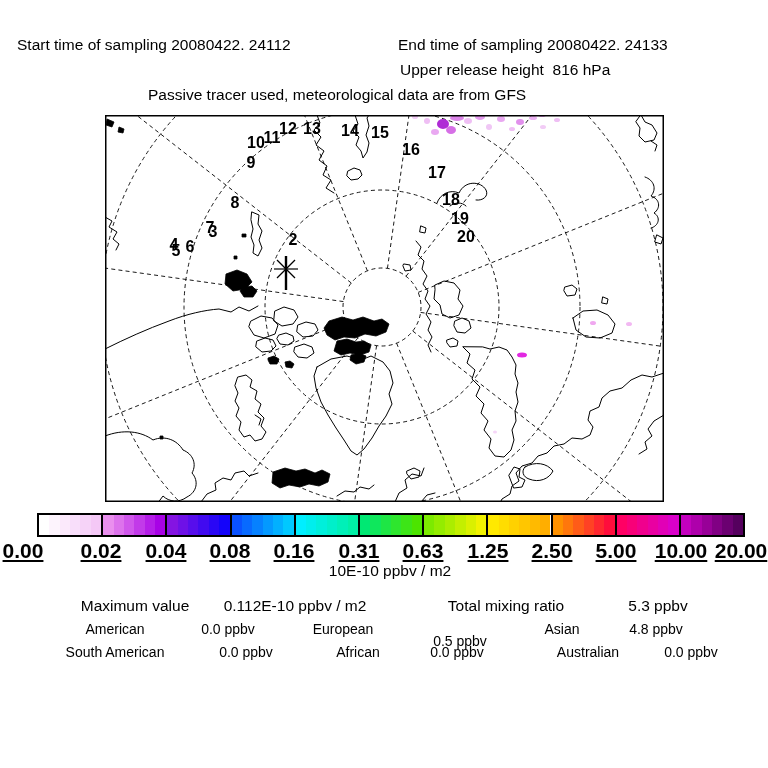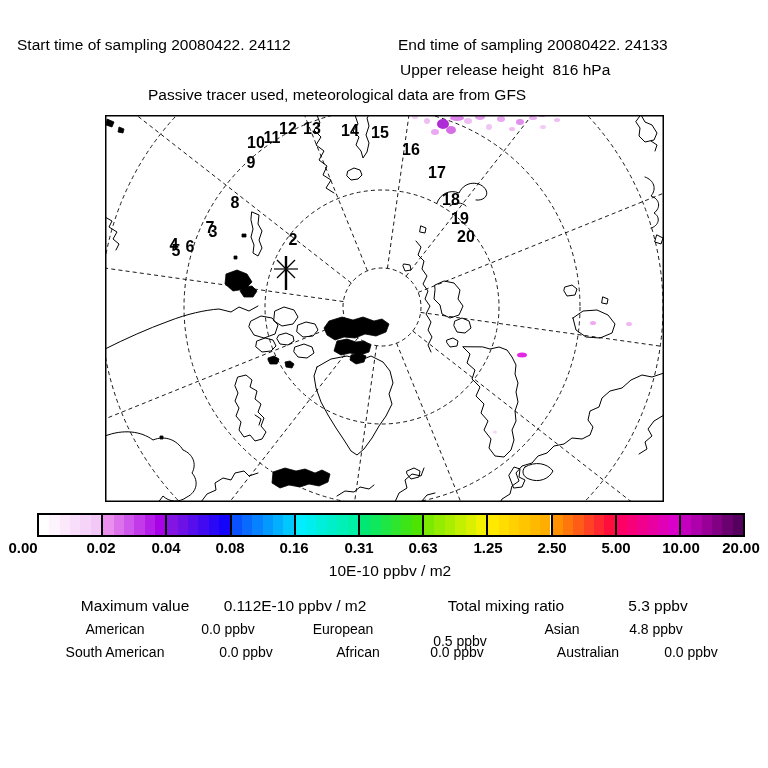--- a/index.html
+++ b/index.html
@@ -12,21 +12,21 @@
   .mapwrap{position:absolute;left:105px;top:115px;width:559px;height:387px;}
   svg text.tp{font-family:"Liberation Sans",sans-serif;font-size:16px;font-weight:bold;fill:#000;text-anchor:middle;}
   .coast{fill:none;stroke:#000;stroke-width:1;stroke-linejoin:round;stroke-linecap:round;}
   .coastfill{fill:#000;stroke:#000;stroke-width:0.8;stroke-linejoin:round;}
   .grat{fill:none;stroke:#000;stroke-width:0.9;stroke-dasharray:4 3.2;}
   
   .cbar{position:absolute;left:37px;top:513px;width:704px;height:20px;border:2px solid #000;display:flex;}
   .cseg{flex:1 1 0;display:flex;border-right:2px solid #000;}
   .cseg:last-child{border-right:none;}
   .ccell{flex:1 1 0;}
-  .tick{position:absolute;top:539px;transform:translateX(-50%);font-size:15px;font-weight:bold;white-space:pre;}
+  .tick{position:absolute;top:539px;transform:translateX(-50%);font-size:21px;font-weight:bold;white-space:pre;text-decoration:underline;}
   .units{position:absolute;top:562px;transform:translateX(-50%);font-size:15.5px;white-space:pre;}
   
   .stat{position:absolute;transform:translateX(-50%);white-space:pre;}
   .srow1{font-size:15.5px;}
   .srow23{font-size:14px;}
 </style>
 </head>
 <body>
 
 <div class="page">

